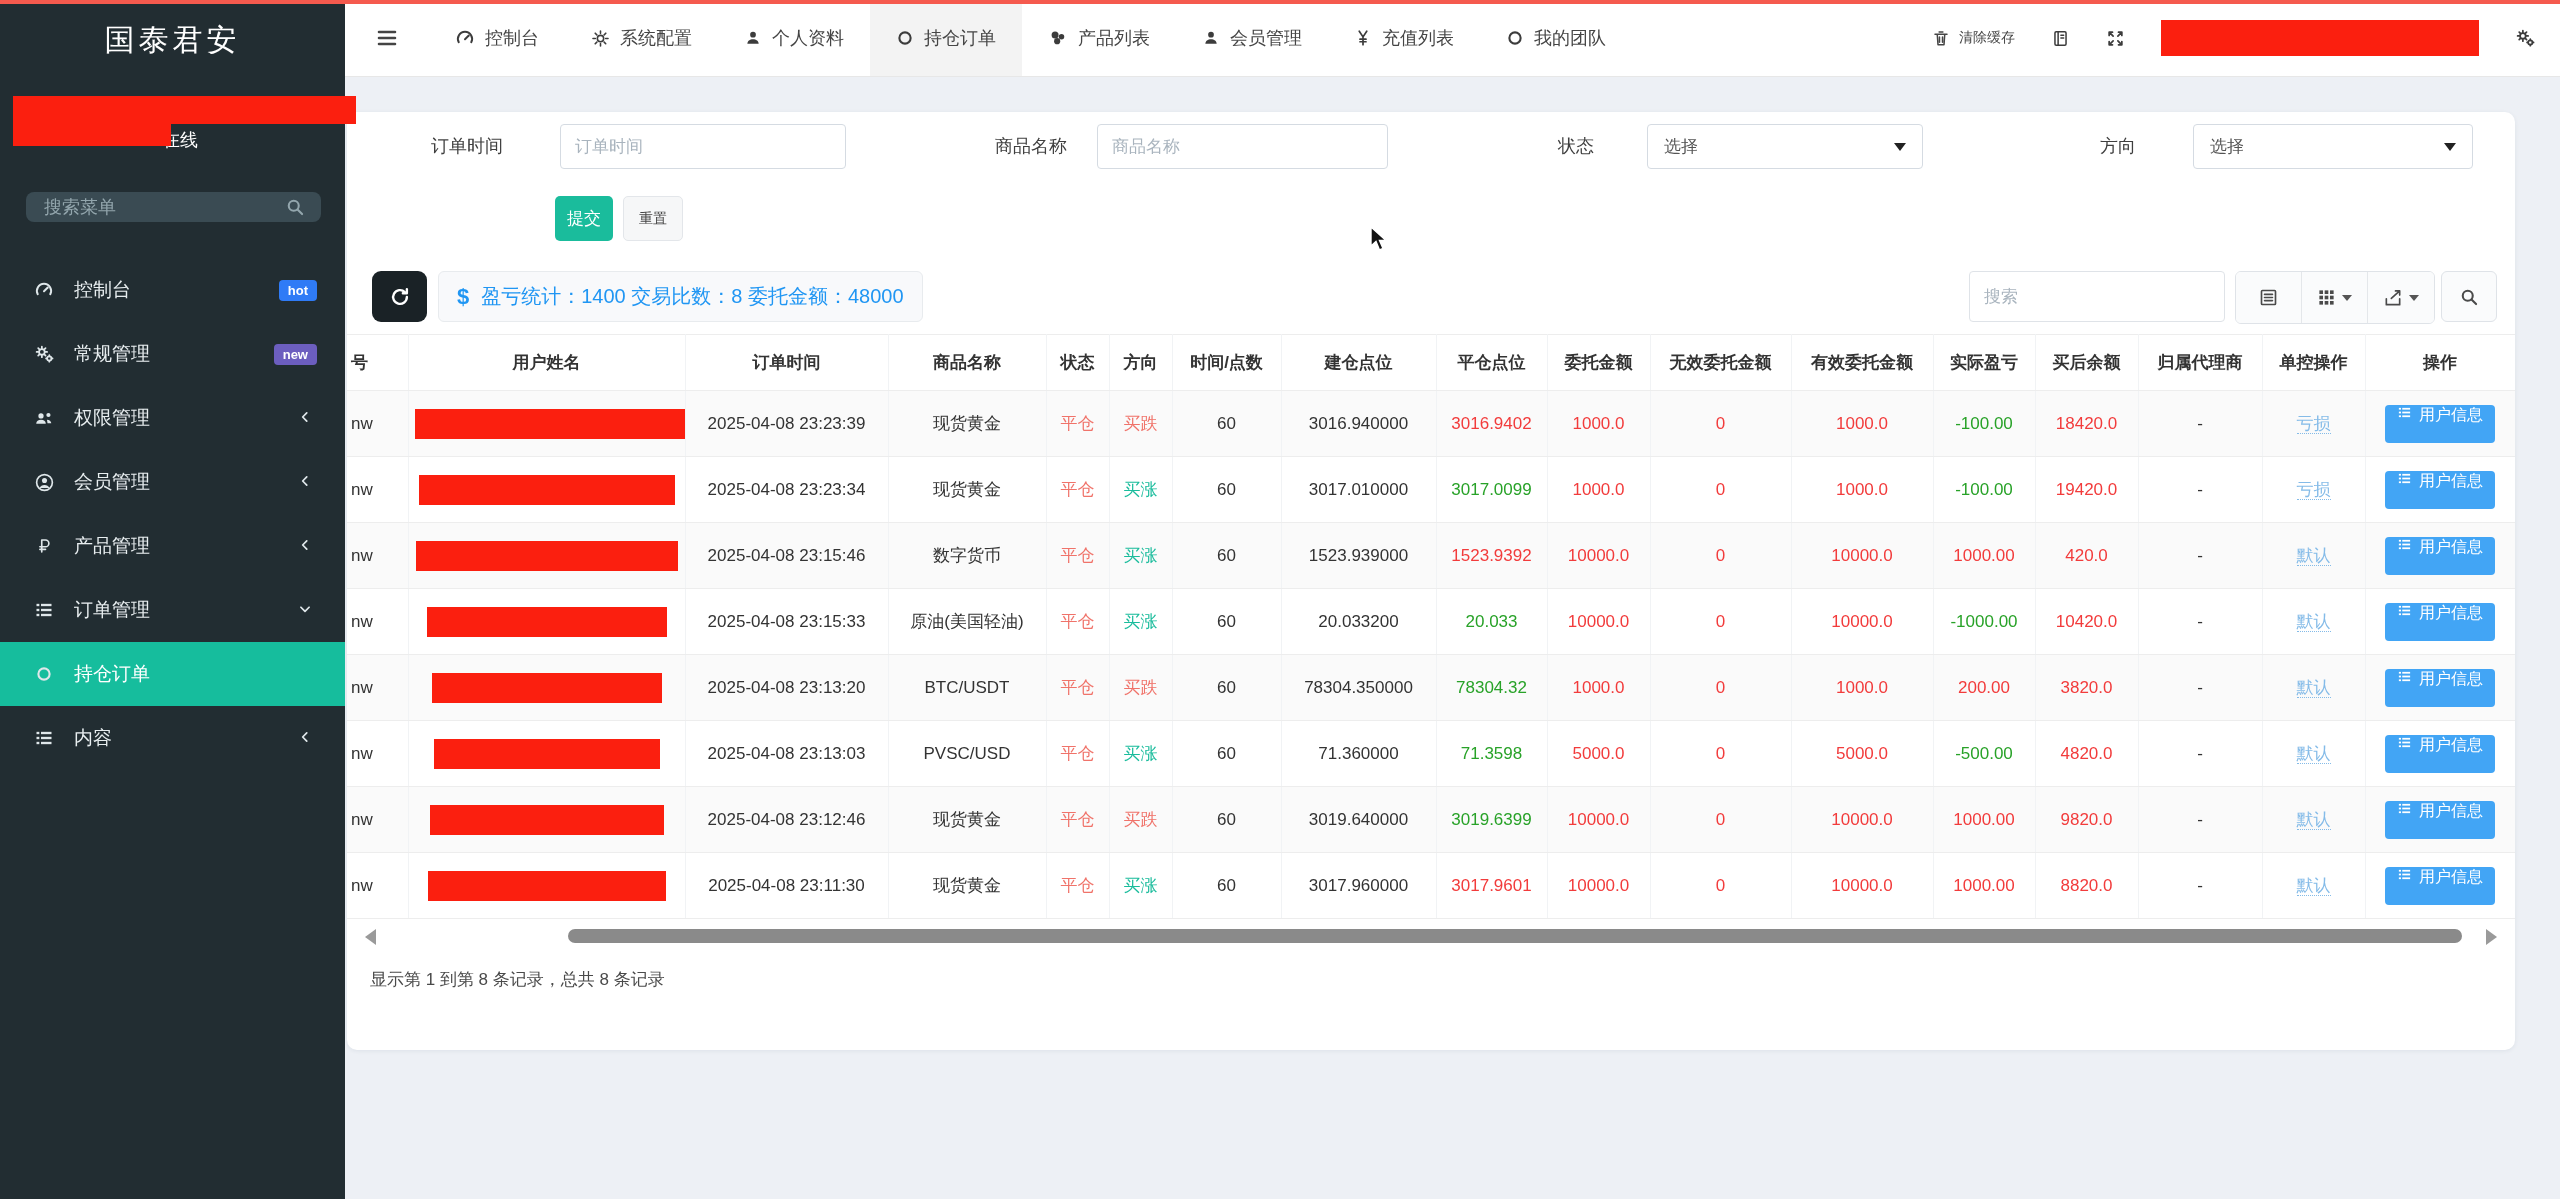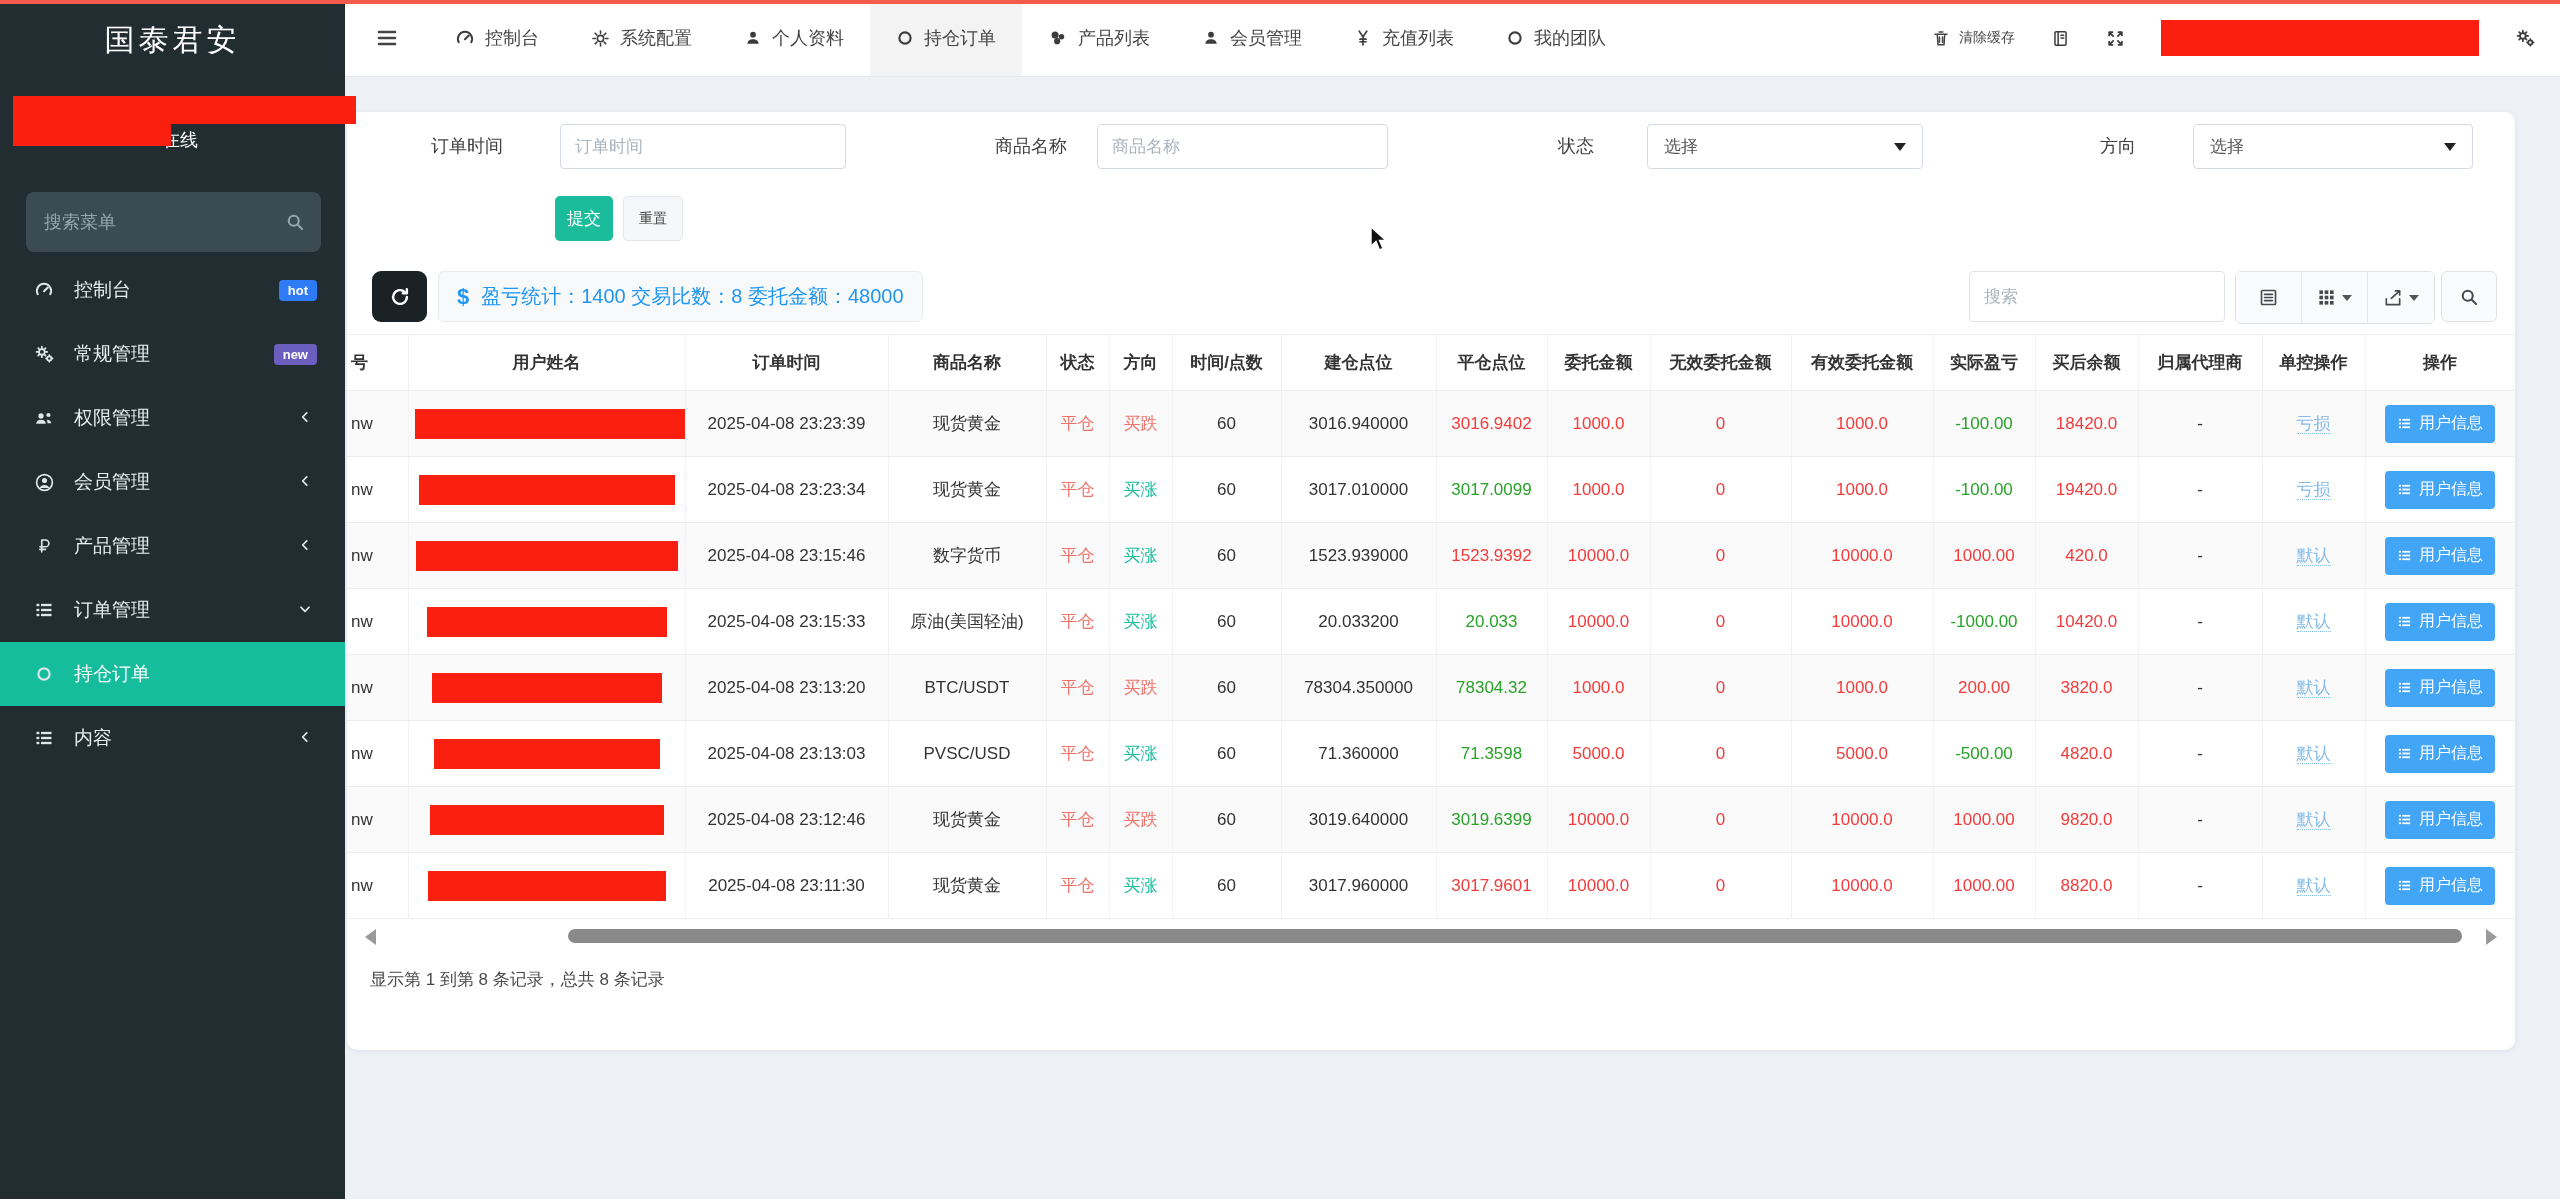--- a/index.html
+++ b/index.html
@@ -14,21 +14,21 @@
   
   .sidebar{position:absolute;left:0;top:0;width:345px;height:1199px;background:#222d32;z-index:40;}
   .side-title{height:80px;display:flex;align-items:center;justify-content:center;
     color:#fff;font-size:30px;letter-spacing:4px;}
   .redact{background:#fb1f0f;}
   .side-redact-1{position:absolute;left:13px;top:96px;width:343px;height:28px;z-index:55;}
   .side-redact-2{position:absolute;left:13px;top:124px;width:158px;height:22px;z-index:55;}
   .online{position:absolute;left:140px;top:128px;display:flex;align-items:center;gap:10px;
     color:#fff;font-size:18px;}
   .online .dot{width:12px;height:12px;border-radius:50%;background:#17c496;}
-  .side-search{position:absolute;left:26px;top:192px;width:295px;height:60px;background:#3a4b53;
+  .side-search{position:absolute;left:26px;top:192px;width:295px;height:30px;background:#3a4b53;
     border-radius:8px;display:flex;align-items:center;padding:0 16px;box-sizing:border-box;}
   .side-search input{flex:1;background:transparent;border:none;outline:none;color:#cfdadf;
     font-size:18px;font-family:inherit;}
   .side-search input::placeholder{color:#93a6ad;}
   .side-search .icon{color:#93a6ad;}
   .side-menu{position:absolute;left:0;top:258px;width:345px;}
   .side-item{height:64px;display:flex;align-items:center;padding:0 28px 0 32px;cursor:pointer;
     color:#e8eef0;font-size:19px;gap:18px;}
   .side-item .icon{color:#dfe7ea;width:24px;}
   .side-item .side-label{flex:1;}
@@ -104,21 +104,21 @@
   tbody tr:nth-child(odd){background:#fafafa;}
   th:first-child,td:first-child{text-align:left;padding-left:4px;}
   td .cell-redact{display:inline-block;height:30px;background:#fb1f0f;vertical-align:middle;}
   .c-red{color:#f23b3b;}
   .c-green{color:#28a228;}
   .c-lightred{color:#f0736a;}
   .c-teal{color:#1abc9c;}
   .link-ctl{color:#84bbe8;text-decoration:none;border-bottom:1px dotted #84bbe8;cursor:pointer;
     font-size:17px;}
   .btn-info{background:#42a5f5;color:#fff;border:none;border-radius:4px;height:38px;padding:0 12px;
-    font-size:16px;display:inline-flex;align-items:center;gap:7px;cursor:pointer;font-family:inherit;}
+    font-size:16px;display:inline-flex;gap:7px;cursor:pointer;font-family:inherit;}
 
   
   .hscroll{position:absolute;left:18px;top:814px;width:2132px;height:22px;}
   .hscroll .arrow{position:absolute;top:3px;width:0;height:0;cursor:pointer;}
   .hscroll .arrow.left{left:0;border-top:8px solid transparent;border-bottom:8px solid transparent;
     border-right:11px solid #9a9a9a;}
   .hscroll .arrow.right{right:0;border-top:8px solid transparent;border-bottom:8px solid transparent;
     border-left:11px solid #9a9a9a;}
   .hscroll .thumb{position:absolute;left:203px;top:3px;width:1894px;height:14px;background:#8a8a8a;
     border-radius:8px;cursor:grab;}

